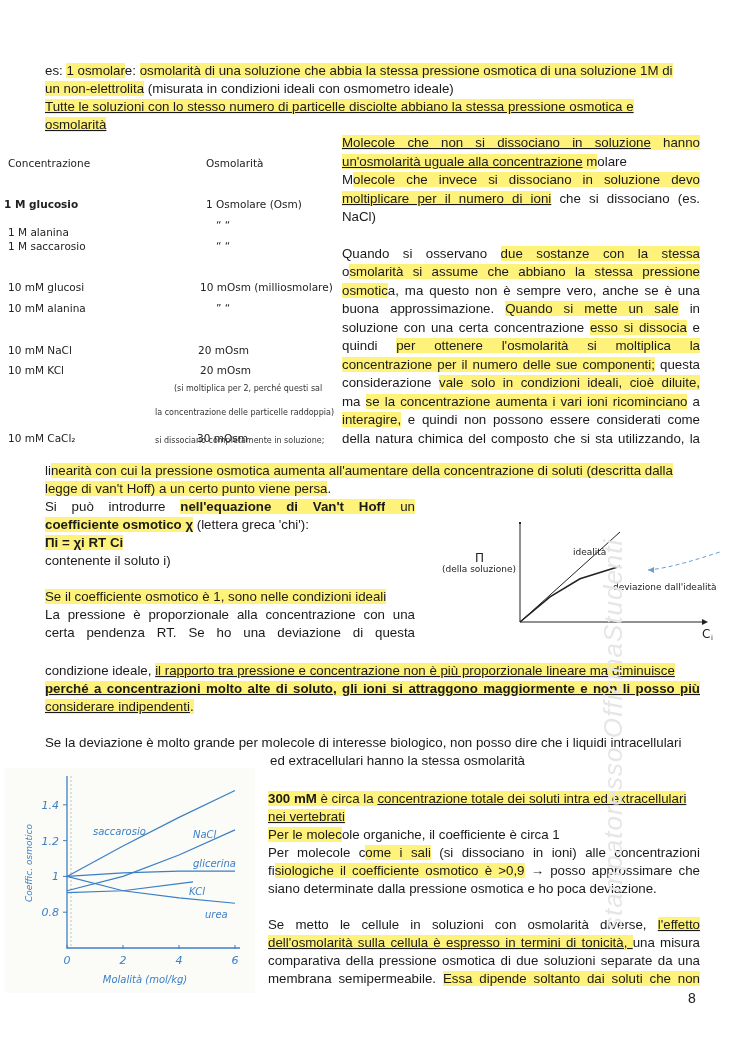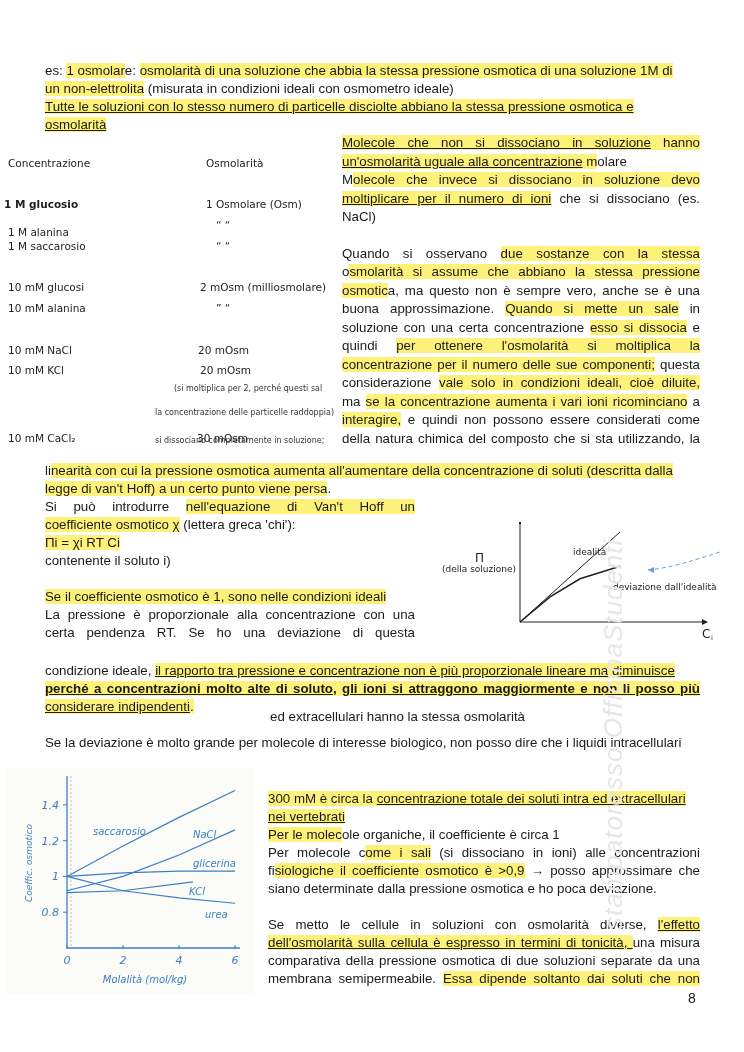--- a/index.html
+++ b/index.html
@@ -1,21 +1,21 @@
 <!DOCTYPE html>
 <html><head>
 <meta charset="utf-8">
 <style>
   html, body { margin:0; padding:0; background:#ffffff; }
   body { width:744px; height:1052px; position:relative; overflow:hidden;
          font-family:"Liberation Sans", sans-serif; color:#1a1a1a; font-size:13.3px; }
   .abs { position:absolute; }
   .hl { background:#fff27a; }
   .u { text-decoration:underline; }
-  .b { font-weight:normal; }
+  .b { font-weight:bold; }
   .line { position:absolute; white-space:nowrap; line-height:18px; }
   .just { text-align:justify; text-align-last:justify; white-space:normal; }
   .tbl { font-family:"DejaVu Sans", sans-serif; font-size:10.5px; color:#222; position:absolute; white-space:nowrap; }
   .tbl-note { font-family:"DejaVu Sans", sans-serif; font-size:8px; color:#333; position:absolute; white-space:nowrap; text-align:center; }
   .watermark { position:absolute; left:598px; top:930px; transform:rotate(-90deg); transform-origin:left top;
                font-size:26px; color:#e6e6e6; font-style:italic; letter-spacing:1px; white-space:nowrap; }
   svg text { font-family:"DejaVu Sans", sans-serif; }
   .hand { font-family:"DejaVu Sans", sans-serif; font-style:italic; fill:#3b7fc4; }
 </style>
 </head>
@@ -39,21 +39,21 @@
   <div class="tbl" style="left:206px;top:157px;">Osmolarità</div>
 
   <div class="tbl" style="left:4px;top:198px;font-weight:bold;">1 M glucosio</div>
   <div class="tbl" style="left:206px;top:198px;">1 Osmolare (Osm)</div>
   <div class="tbl" style="left:8px;top:226px;">1 M alanina</div>
   <div class="tbl" style="left:216px;top:219px;">“       “</div>
   <div class="tbl" style="left:8px;top:240px;">1 M saccarosio</div>
   <div class="tbl" style="left:216px;top:240px;">“       “</div>
 
   <div class="tbl" style="left:8px;top:281px;">10 mM glucosi</div>
-  <div class="tbl" style="left:200px;top:281px;">2 mOsm (milliosmolare)</div>
+  <div class="tbl" style="left:200px;top:281px;">10 mOsm (milliosmolare)</div>
   <div class="tbl" style="left:8px;top:302px;">10 mM alanina</div>
   <div class="tbl" style="left:216px;top:302px;">”       “</div>
 
   <div class="tbl" style="left:8px;top:344px;">10 mM  NaCl</div>
   <div class="tbl" style="left:198px;top:344px;">20 mOsm</div>
   <div class="tbl" style="left:8px;top:364px;">10 mM   KCl</div>
   <div class="tbl" style="left:200px;top:364px;">20 mOsm</div>
 
   <div class="tbl-note" style="left:160px;top:384px;padding-left:14px;">(si moltiplica per 2, perché questi sal</div>
   <div class="tbl-note" style="left:155px;top:396px;margin-top:40px;">si dissociano completamente in soluzione;</div>
@@ -114,21 +114,21 @@
   <text x="193" y="80" font-size="9" fill="#222">deviazione dall'idealità</text>
   <path d="M228,60 C250,58 275,50 300,42" stroke="#6a9fcf" stroke-width="1" fill="none" stroke-dasharray="4,3"></path>
   <polygon points="228,60 234,57 234,63" fill="#6a9fcf"></polygon>
 </svg>
 
 <div class="line" style="left:45px;top:662px;width:655px;"><span>condizione ideale, </span><span class="hl u">il rapporto tra pressione e concentrazione non è più proporzionale lineare ma diminuisce</span></div>
 <div class="abs just" style="left:45px;top:680px;width:655px;line-height:18px;font-weight:bold;"><span class="hl u">perché a concentrazioni molto alte di soluto</span><span class="hl">, </span><span class="hl u">gli ioni si attraggono maggiormente e non li posso più</span></div>
 <div class="line" style="left:45px;top:698px;"><span class="hl u">considerare indipendenti</span><span class="hl">.</span></div>
 
 <div class="line" style="left:45px;top:734px;"><span>Se la deviazione è molto grande per molecole di interesse biologico, non posso dire che i liquidi intracellulari</span></div>
-<div class="line" style="left:270px;top:708px;"><span>ed extracellulari hanno la stessa osmolarità</span></div>
+<div class="line" style="left:270px;top:752px;"><span>ed extracellulari hanno la stessa osmolarità</span></div>
 
 <svg class="abs" style="left:5px;top:768px;" width="250" height="225">
   <rect x="0" y="0" width="250" height="225" fill="#fbfbf8"></rect>
   <g id="hand-chart">
       <line x1="62" y1="8" x2="62" y2="180" stroke="#3b7fc4" stroke-width="1.3"></line>
       <line x1="66" y1="8" x2="66" y2="180" stroke="#999" stroke-width="0.6" stroke-dasharray="2,2"></line>
       <line x1="62" y1="180" x2="235" y2="180" stroke="#3b7fc4" stroke-width="1.3"></line>
       <line x1="58" y1="144.21052631578948" x2="62" y2="144.21052631578948" stroke="#3b7fc4" stroke-width="1"></line>
       <text x="54" y="148.21052631578948" font-size="11" text-anchor="end" class="hand">0.8</text>
       <line x1="58" y1="108.42105263157895" x2="62" y2="108.42105263157895" stroke="#3b7fc4" stroke-width="1"></line>

